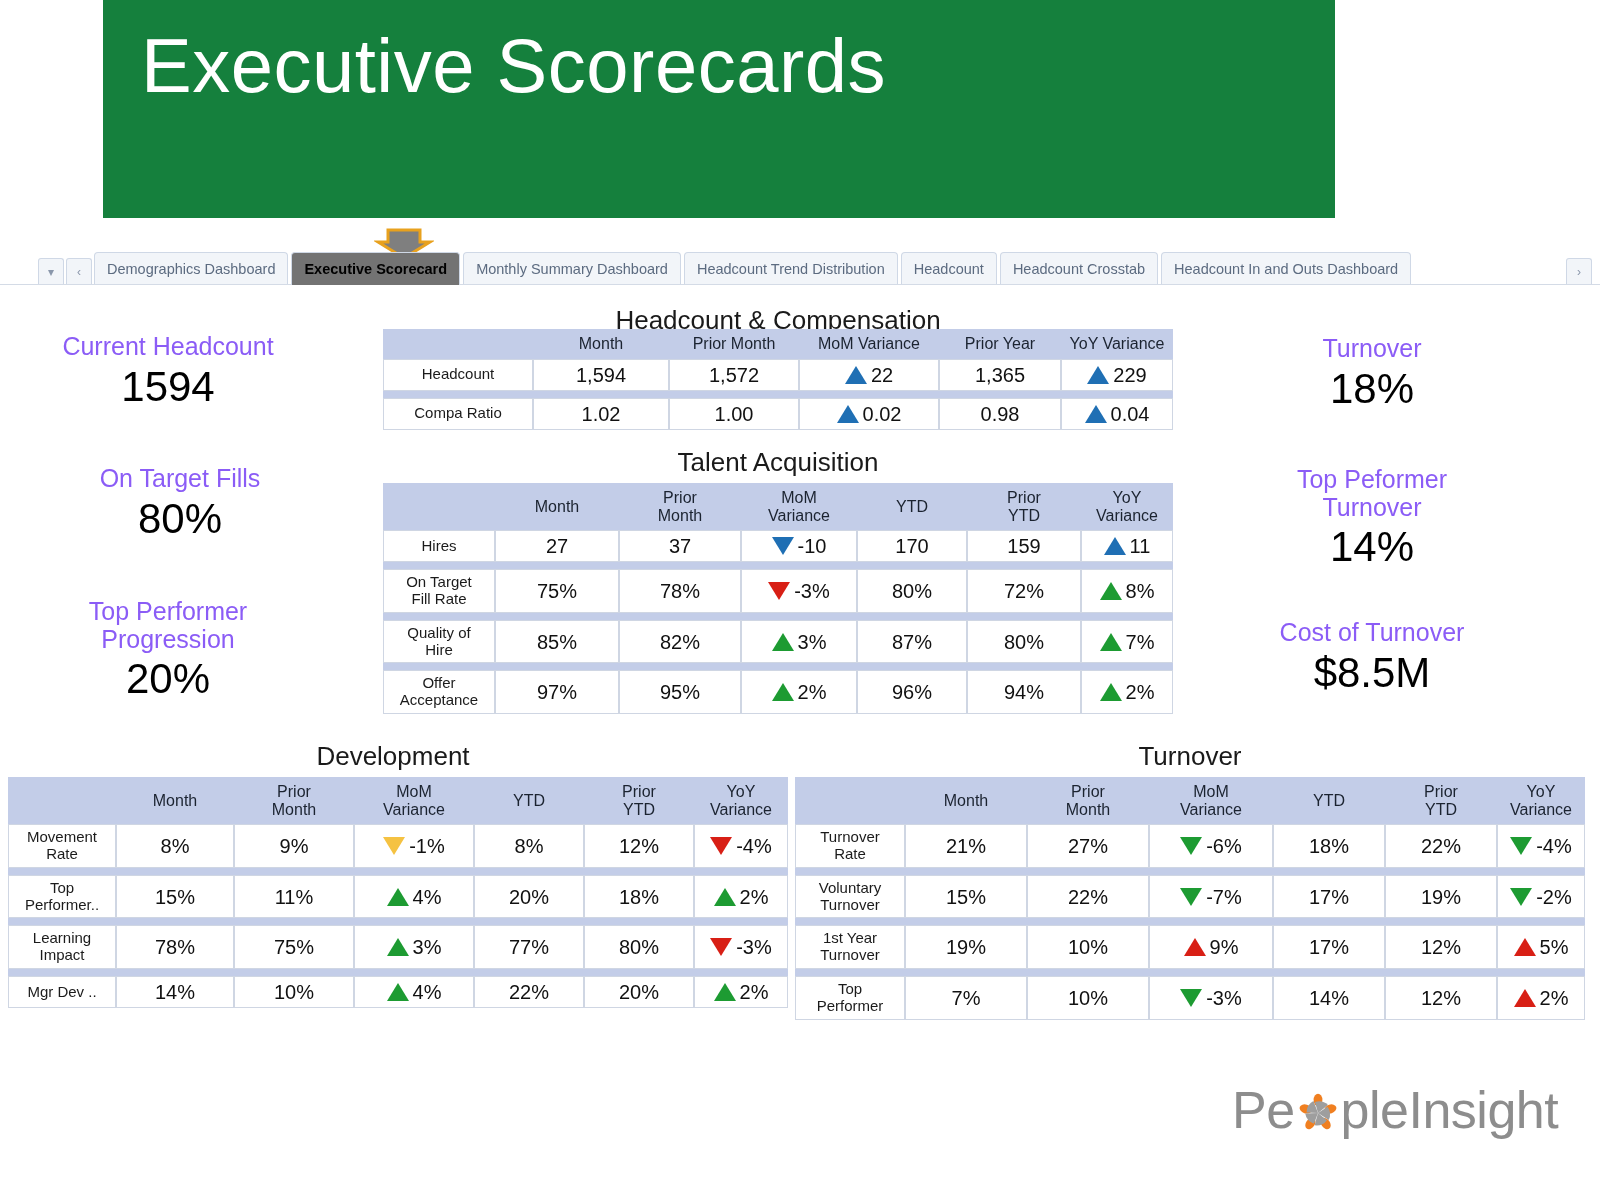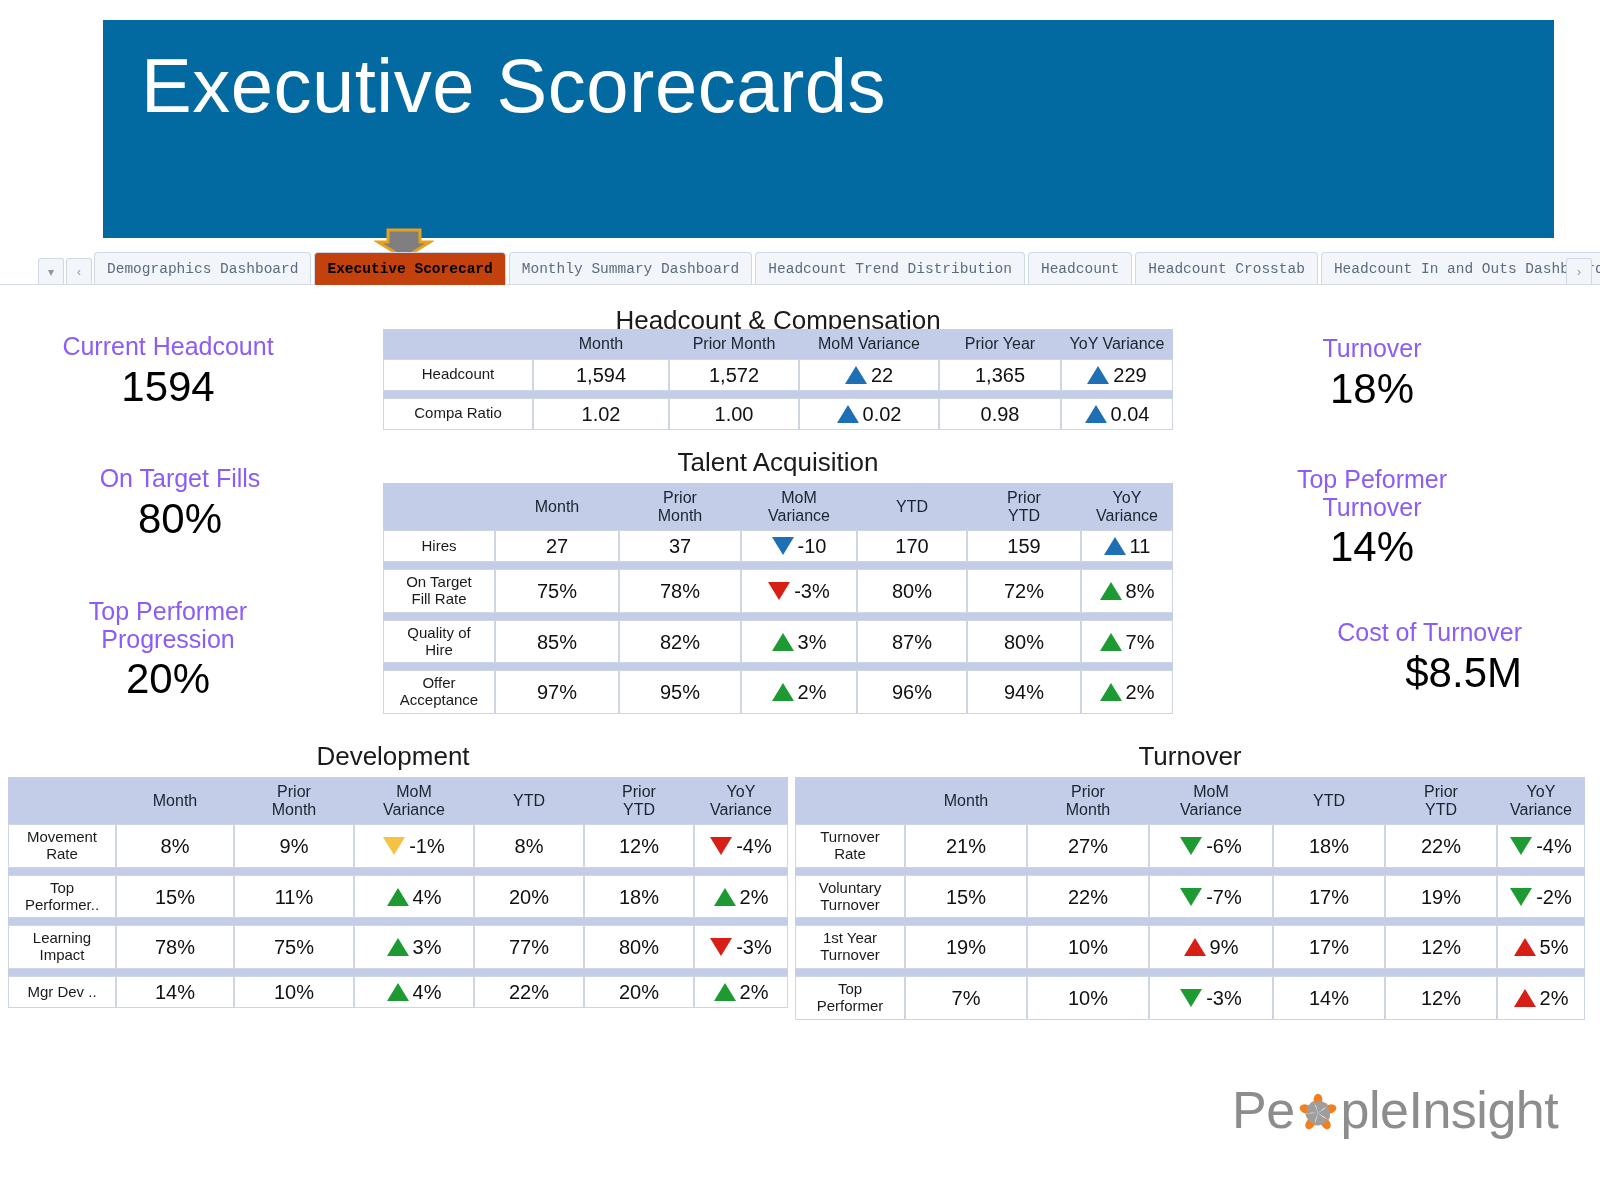--- a/index.html
+++ b/index.html
@@ -6,23 +6,23 @@
   html, body {
     width: 1600px; height: 1200px;
     background: #ffffff;
     font-family: "Liberation Sans", sans-serif;
     overflow: hidden;
   }
   #root { position: relative; width: 1600px; height: 1200px; background:#fff; }
 
   
   .title-banner {
-    position: absolute; left: 103px; top: 0px; width: 1451px; height: 218px;
-    background: #0369a1;
-    display: flex; align-items: flex-start; margin-top: 20px;
+    position: absolute; left: 103px; top: 0px; width: 1232px; height: 218px;
+    background: #15803d;
+    display: flex; align-items: flex-start;
   }
   .title-banner .title-text {
     color: #ffffff;
     font-size: 76px;
     font-weight: 400;
     letter-spacing: 0.5px;
     line-height: 1;
     margin: 28px 0 0 38px;
     white-space: nowrap;
   }
@@ -52,24 +52,23 @@
   .tab {
     height: 27px;
     display: flex; align-items: center; justify-content: center;
     padding: 16px 12px;
     font-size: 14.5px; color: #5c6b80;
     background: #f2f5f9;
     border: 1px solid #cfd8e6; border-bottom: none;
     border-radius: 4px 4px 0 0;
     margin-right: 3px;
     white-space: nowrap;
-    font-family: Liberation Mono, monospace;
   }
   .tab.active {
-    background: #c2410c;
+    background: #737373;
     color: #000000;
     font-weight: 700;
     height: 31px;
     border-color: #cfd8e6;
     position: relative; z-index: 3;
   }
 
   
   .canvas {
     position: absolute; left: 0px; top: 284px; width: 1600px; height: 785px;
@@ -215,21 +214,21 @@
       <div class="kpi-label">Turnover</div>
       <div class="kpi-value">18%</div>
     </div>
 
     <div class="kpi" style="left:1222px; top:181px;">
       <div class="kpi-label">Top Peformer</div>
       <div class="kpi-label">Turnover</div>
       <div class="kpi-value">14%</div>
     </div>
 
-    <div class="kpi" style="left:1222px; top:334px;text-align:right;">
+    <div class="kpi" style="left:1222px; top:334px;">
       <div class="kpi-label">Cost of Turnover</div>
       <div class="kpi-value">$8.5M</div>
     </div>
 
     <div class="section-title" style="left:383px; top:8px; width:790px;margin-top:12px;">Headcount &amp; Compensation</div>
 
     <table class="dtable" style="left:383px; top:44px; width:790px;">
       <colgroup>
         <col style="width:150px">
           <col style="width:136px">

